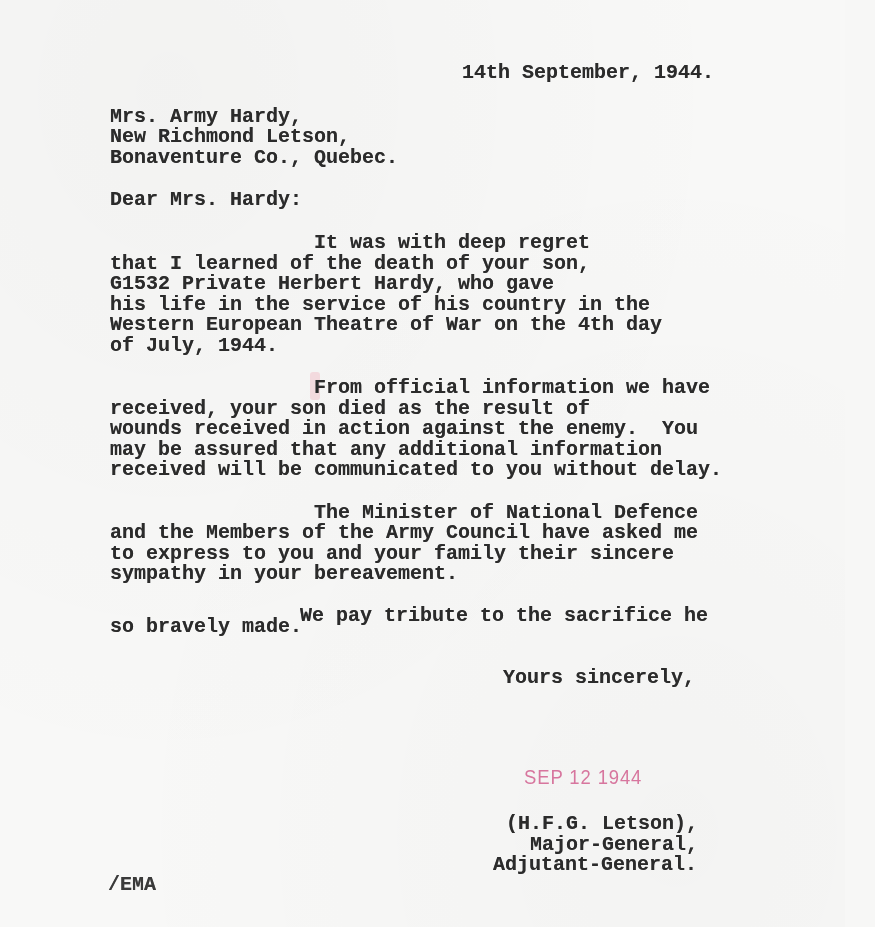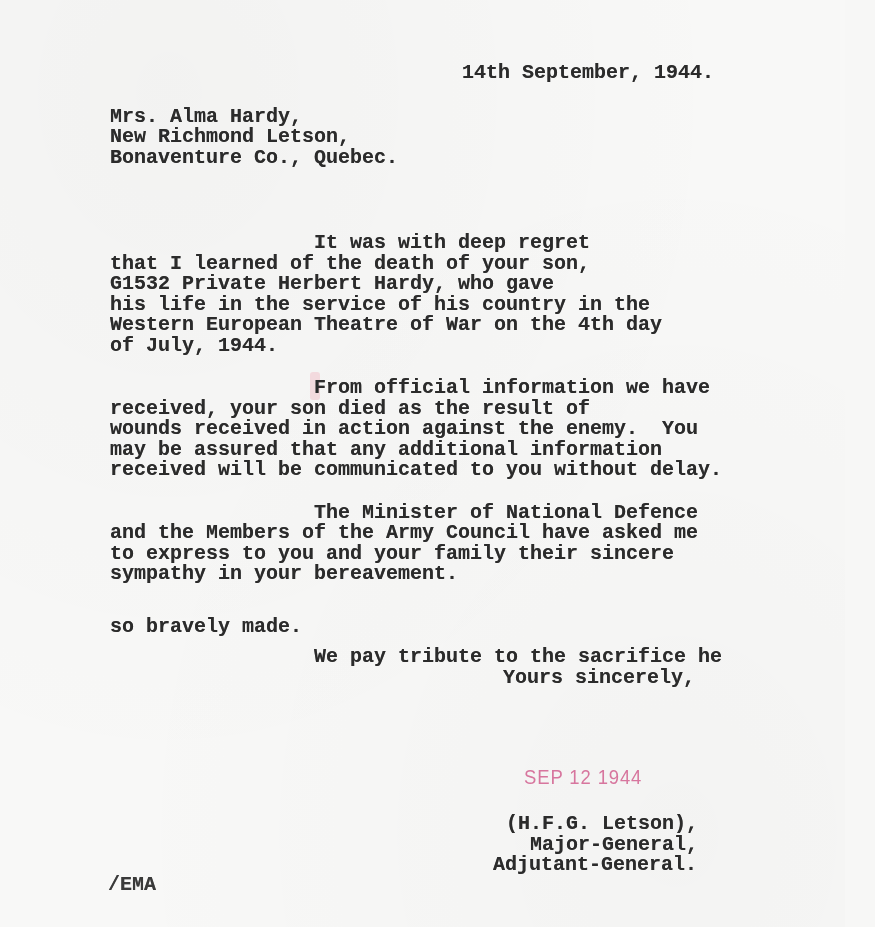--- a/index.html
+++ b/index.html
@@ -61,25 +61,26 @@
   }
 </style>
 </head>
 <body>
 
 <div class="paper">
 
   <div class="line" style="left:462px; top:63px;">14th September, 1944.</div>
 
   <div>
-    <div class="line" style="left:110px; top:107px;">Mrs. Alma Hardy,</div>
+    <div class="line" style="left:110px; top:107px;">Mrs. Army Hardy,</div>
     <div class="line" style="left:110px; top:127px;">New Richmond Letson,</div>
     <div class="line" style="left:110px; top:148px;">Bonaventure Co., Quebec.</div>
   </div>
 
+  <div class="line" style="left:110px; top:190px;">Dear Mrs. Hardy:</div>
 
   <div>
     <div class="line" style="left:110px; top:233px;">                 It was with deep regret</div>
     <div class="line" style="left:110px; top:254px;">that I learned of the death of your son,</div>
     <div class="line" style="left:110px; top:274px;">G1532 Private Herbert Hardy, who gave</div>
     <div class="line" style="left:110px; top:295px;">his life in the service of his country in the</div>
     <div class="line" style="left:110px; top:315px;">Western European Theatre of War on the 4th day</div>
     <div class="line" style="left:110px; top:336px;">of July, 1944.</div>
   </div>
 
@@ -94,21 +95,21 @@
   </div>
 
   <div>
     <div class="line" style="left:110px; top:503px;">                 The Minister of National Defence</div>
     <div class="line" style="left:110px; top:523px;">and the Members of the Army Council have asked me</div>
     <div class="line" style="left:110px; top:544px;">to express to you and your family their sincere</div>
     <div class="line" style="left:110px; top:564px;">sympathy in your bereavement.</div>
   </div>
 
   <div>
-    <div class="line" style="left:110px; top:606px;margin-top:41px;">                 We pay tribute to the sacrifice he</div>
+    <div class="line" style="left:96px; top:606px;">                 We pay tribute to the sacrifice he</div>
     <div class="line" style="left:110px; top:591px;margin-top:26px;">so bravely made.</div>
   </div>
 
   <div class="line" style="left:503px; top:668px;">Yours sincerely,</div>
 
 
   <div class="stamp-date" style="left:524px; top:765px;">SEP 12 1944</div>
 
   <div>
     <div class="line" style="left:506px; top:814px;">(H.F.G. Letson),</div>

